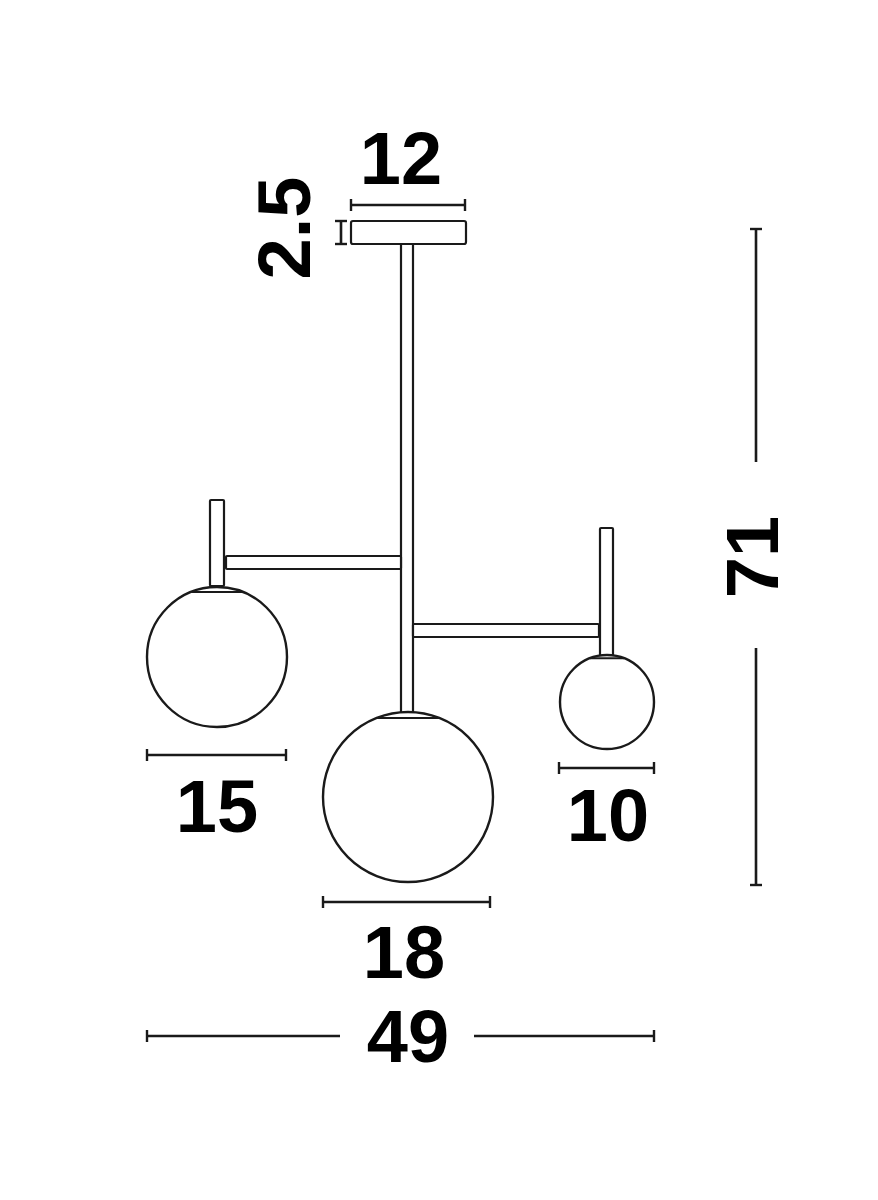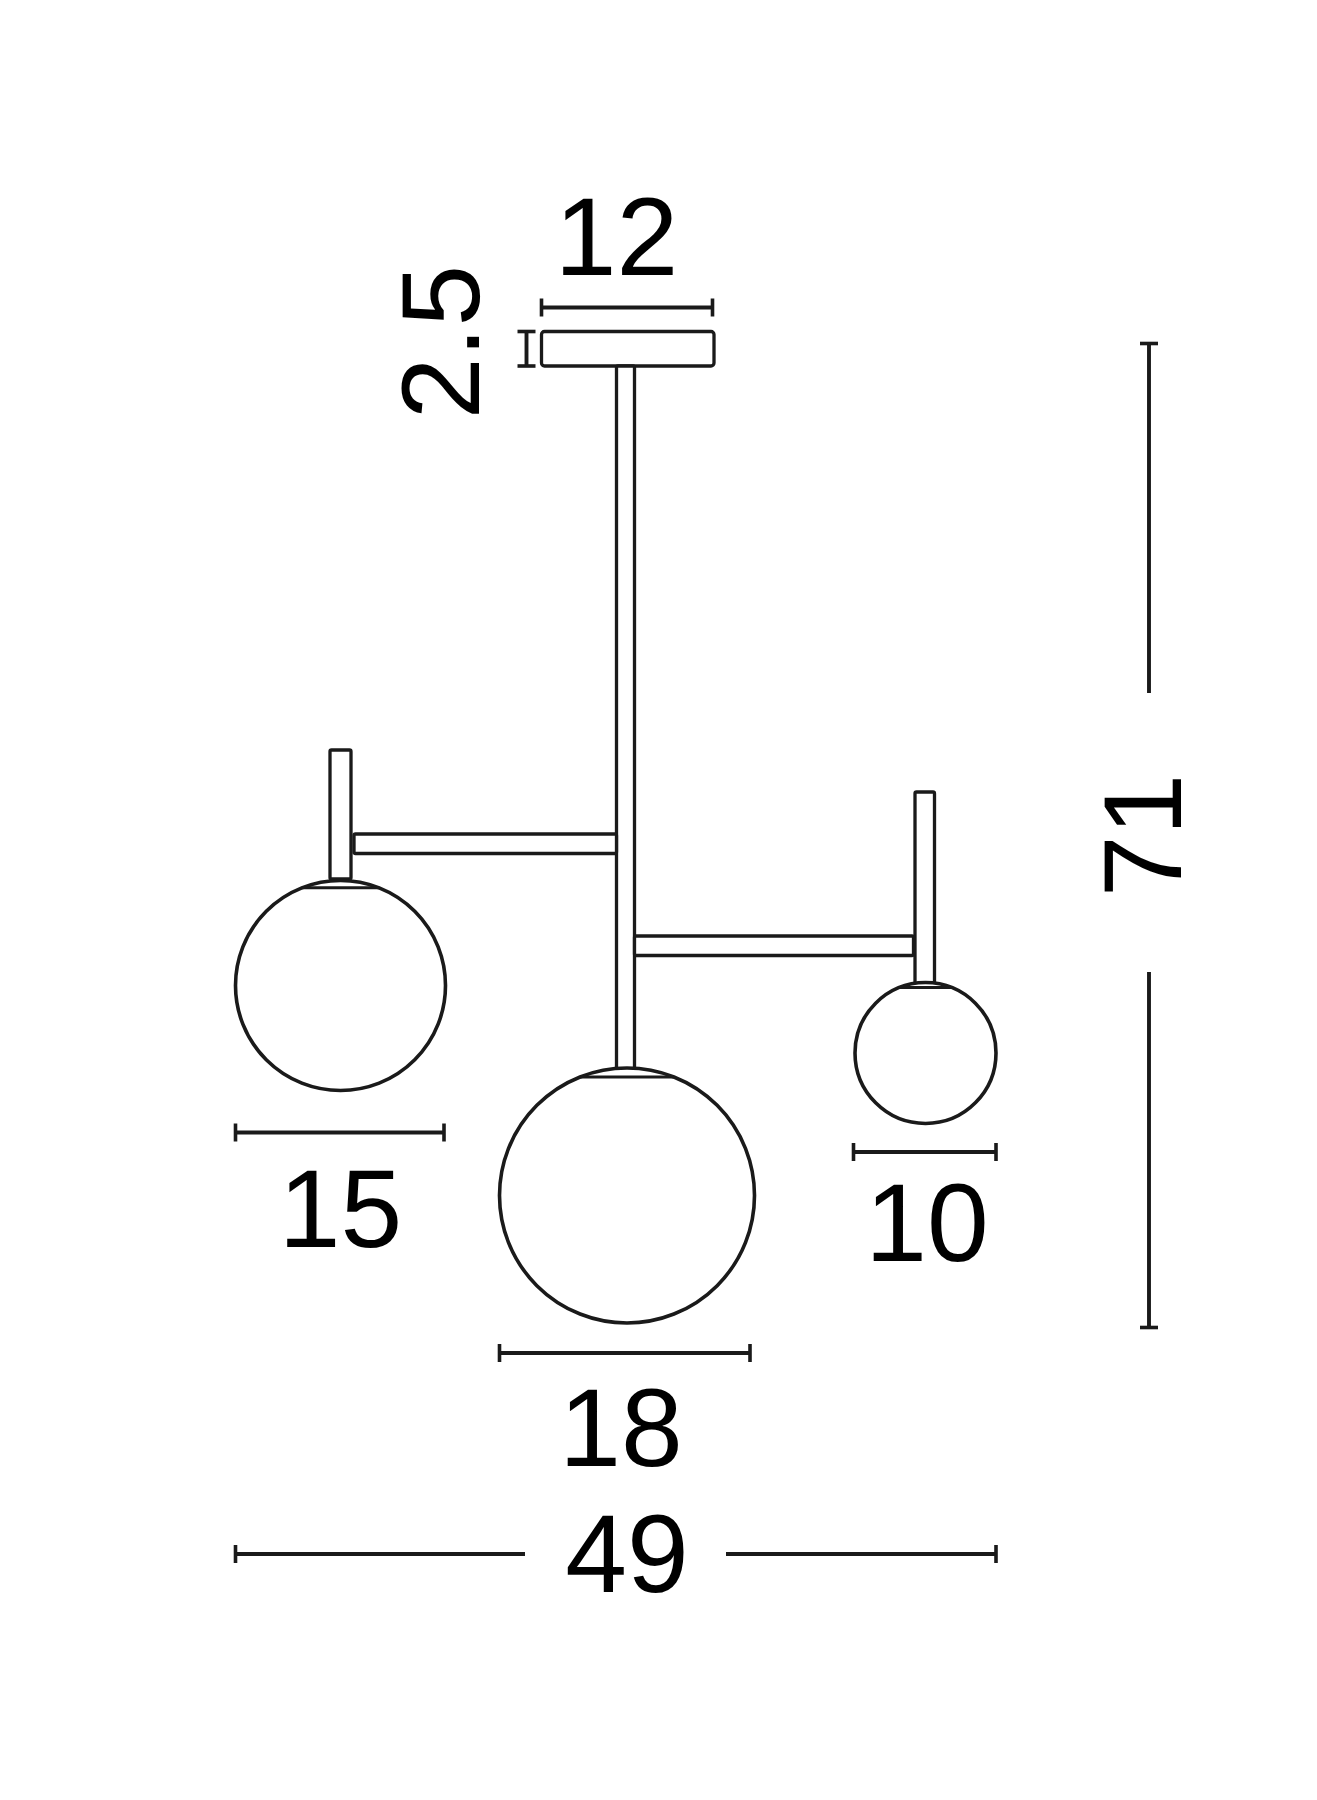--- a/index.html
+++ b/index.html
@@ -1,17 +1,17 @@
 <!DOCTYPE html>
 <html><head>
   <meta charset="utf-8">
   <style>
     html, body { margin: 0; padding: 0; background: #ffffff; }
     body { width: 878px; height: 1200px; overflow: hidden; }
-    #canvas { position: absolute; left: 14px; top: 0; width: 784px; height: 1200px; }
+    #canvas { position: absolute; left: 4px; top: 0; width: 784px; height: 1200px; font-weight: bold; }
     svg { display: block; }
     .dimtext {
       font-family: "Liberation Sans", sans-serif;
       font-size: 74px;
       fill: #000000;
       text-anchor: middle;
       dominant-baseline: central;
     }
   </style>
 </head>

